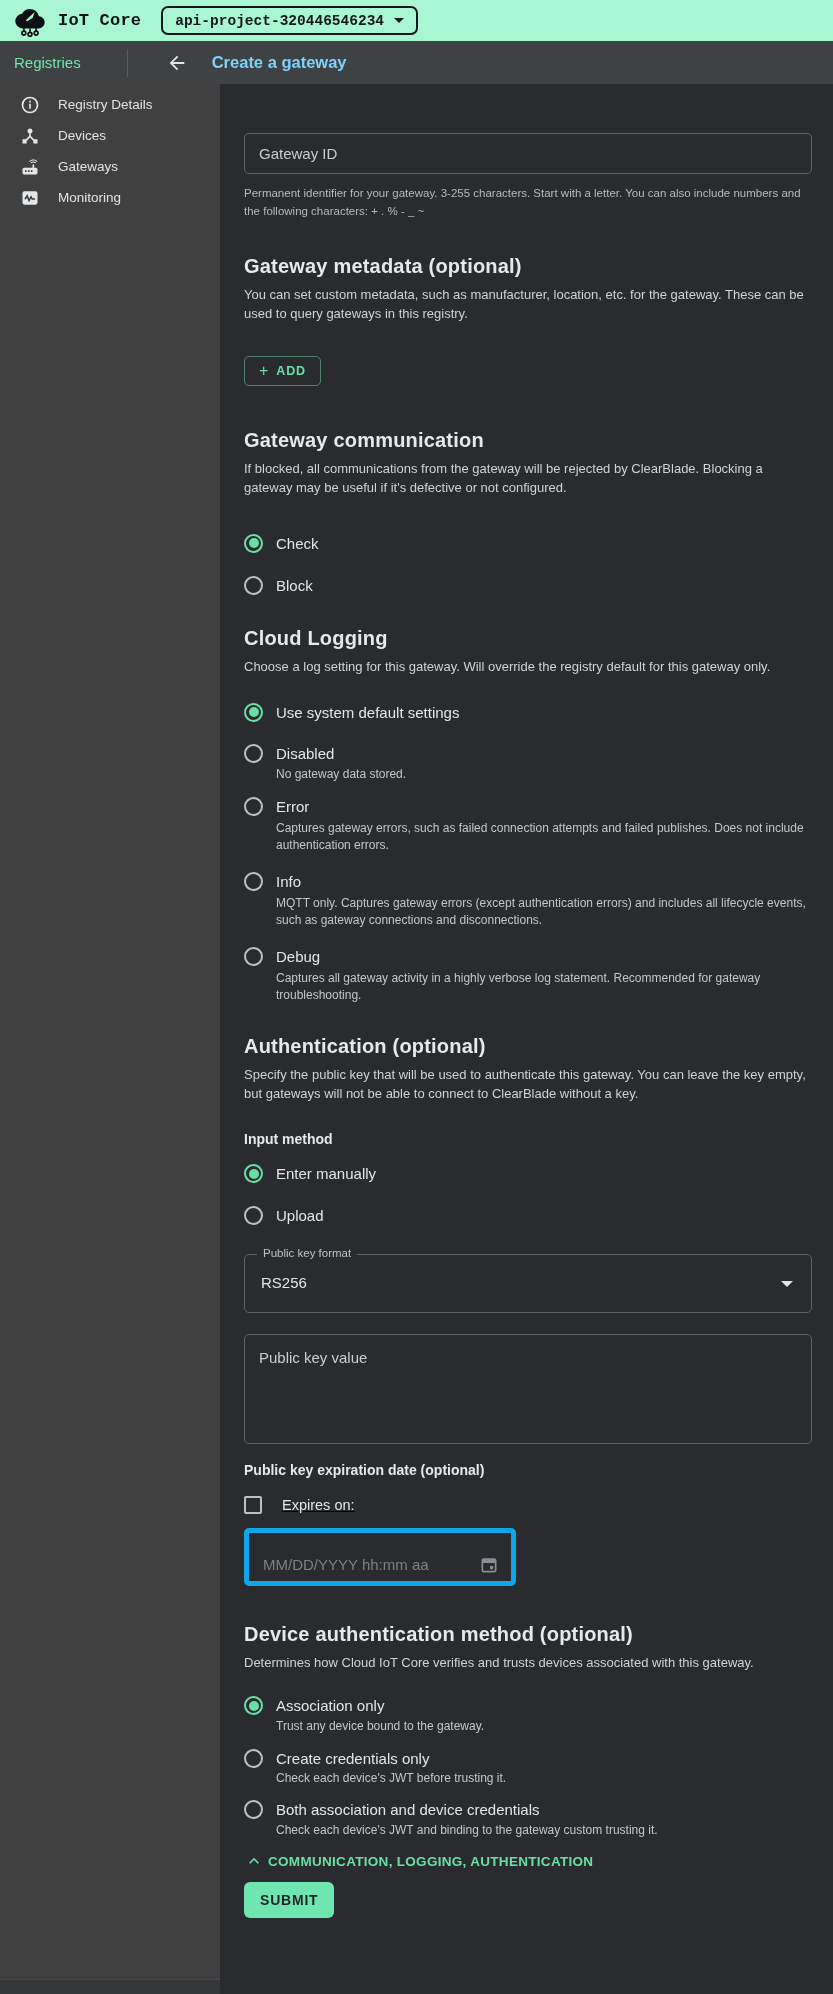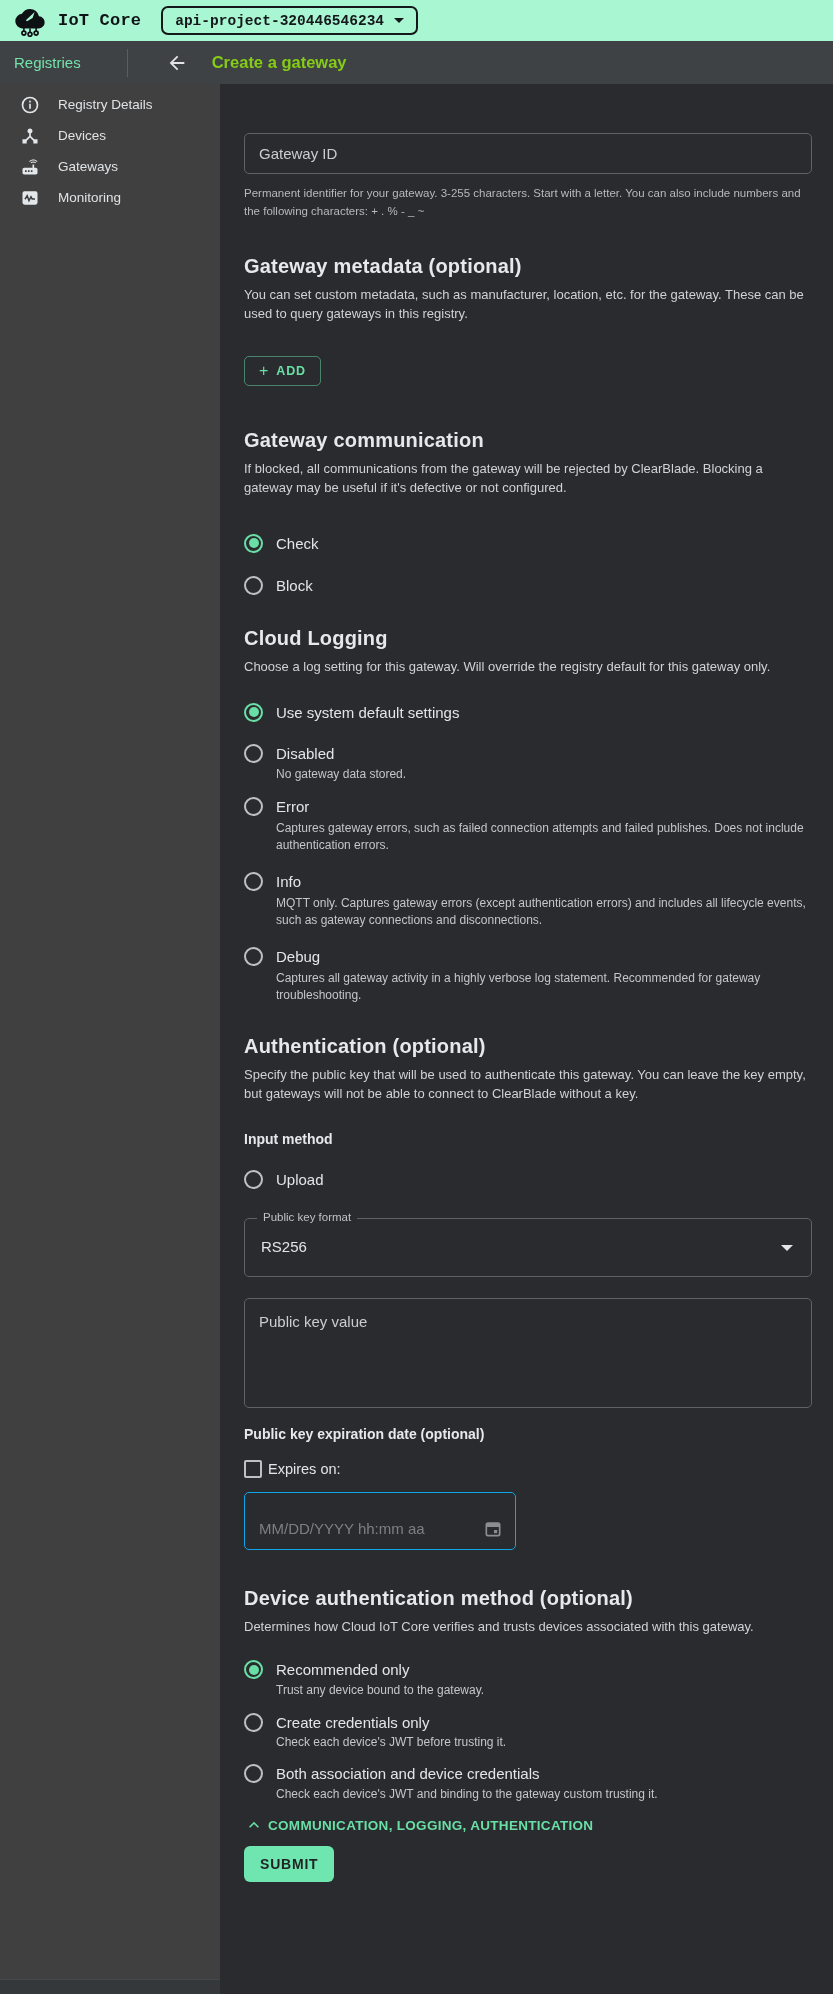--- a/index.html
+++ b/index.html
@@ -14,21 +14,21 @@
     display:flex; align-items:center; padding:0 12px; gap:10px; cursor:pointer; }
   .project-pill span { font-size:14.5px; font-weight:600; color:#15181A; }
   .caret-down { width:0; height:0; border-left:5px solid transparent; border-right:5px solid transparent;
     border-top:5px solid #15181A; }
 
   
   .subbar { height:43px; background:#3F4245; display:flex; align-items:center; }
   .subbar .registries { color:#74E3AC; font-size:15px; margin-left:14px; cursor:pointer; }
   .subbar .vdiv { width:1px; height:28px; background:#5A5E61; margin-left:46px; }
   .back-arrow { width:22px; height:22px; margin-left:38px; cursor:pointer; }
-  .subbar .page-title { color:#84cc16; font-size:16.5px; font-weight:600; margin-left:24px; }
+  .subbar .page-title { color:#7dd3fc; font-size:16.5px; font-weight:600; margin-left:24px; }
 
   
   .body-row { display:flex; height:1910px; }
   .sidebar { width:220px; background:#404040; position:relative; padding-top:5px; flex:none; }
   .side-item { height:31px; display:flex; align-items:center; padding-left:20px; cursor:pointer; }
   .side-item svg { width:20px; height:20px; flex:none; }
   .side-item .lbl { color:#DFE2E5; font-size:13.5px; margin-left:18px; }
   .side-bottom { position:absolute; bottom:0; left:0; width:100%; height:15px;
     background:#35383A; border-top:1px solid #474A4D; }
 
@@ -65,25 +65,25 @@
     padding:0 6px; color:#BFC2C6; font-size:11.5px; }
   .select-box .value { position:absolute; left:16px; top:19px; color:#E3E5E8; font-size:15px; }
   .select-caret { position:absolute; right:18px; top:26px; width:0; height:0;
     border-left:6px solid transparent; border-right:6px solid transparent; border-top:6px solid #E3E5E8; }
 
   .textarea-field { margin-top:21px; width:568px; height:110px; background:transparent;
     border:1px solid #5E6266; border-radius:5px; resize:none; padding:14px 14px;
     color:#E3E5E8; font-size:15px; font-family:"Liberation Sans","DejaVu Sans",sans-serif; outline:none; }
   .textarea-field::placeholder { color:#CACDD1; opacity:1; }
 
-  .check-row { margin-top:16px; display:flex; align-items:center; gap:6px; height:20px; cursor:pointer; }
+  .check-row { margin-top:16px; display:flex; align-items:center; gap:20px; height:20px; cursor:pointer;text-decoration:underline; }
   .checkbox { width:18px; height:18px; border:2px solid #BDC1C6; border-radius:2px; flex:none; }
   .check-label { color:#E3E5E8; font-size:14.5px; }
 
-  .date-box { margin-top:13px; width:272px; height:58px; border:1px solid #0ea5e9; border-radius:5px;
+  .date-box { margin-top:13px; width:272px; height:58px; border:5px solid #0ea5e9; border-radius:5px;
     display:flex; align-items:center; padding:16px 12px 0 14px; }
   .date-box input { flex:1; background:transparent; border:none; outline:none; color:#7C8084;
     font-size:15px; font-family:"Liberation Sans","DejaVu Sans",sans-serif; }
   .date-box input::placeholder { color:#7C8084; opacity:1; }
   .cal-icon { width:20px; height:20px; flex:none; cursor:pointer; }
 
   .toggle-row { margin-top:12px; display:flex; align-items:center; gap:4px; cursor:pointer; }
   .toggle-row svg { width:20px; height:20px; }
   .toggle-row .txt { color:#69DFA6; font-size:13.5px; font-weight:700; letter-spacing:.3px;text-align:right; }
 
@@ -208,20 +208,24 @@
       <div class="radio-row" style="margin-top:17px">
         <span class="radio"></span>
         <span class="radio-label">Debug</span>
       </div>
       <div class="radio-desc">Captures all gateway activity in a highly verbose log statement. Recommended for gateway troubleshooting.</div>
 
       <h2 class="section mt-auth-h">Authentication (optional)</h2>
       <p class="desc">Specify the public key that will be used to authenticate this gateway. You can leave the key empty, but gateways will not be able to connect to ClearBlade without a key.</p>
 
       <h3 class="subsection" style="margin-top:27px">Input method</h3>
+      <div class="radio-row" style="margin-top:16px">
+        <span class="radio selected"></span>
+        <span class="radio-label">Enter manually</span>
+      </div>
       <div class="radio-row" style="margin-top:22px">
         <span class="radio"></span>
         <span class="radio-label">Upload</span>
       </div>
 
       <div class="select-box">
         <span class="float-label">Public key format</span>
         <span class="value">RS256</span>
         <i class="select-caret"></i>
       </div>
@@ -239,21 +243,21 @@
           <rect x="4" y="5" width="16" height="15" rx="2" fill="none" stroke="#8A8E92" stroke-width="2"></rect>
           <rect x="4" y="5" width="16" height="4.5" rx="1" fill="#8A8E92"></rect>
           <rect x="13.2" y="13.2" width="3.8" height="3.8" fill="#8A8E92"></rect>
         </svg>
       </div>
 
       <h2 class="section mt-devauth-h">Device authentication method (optional)</h2>
       <p class="desc">Determines how Cloud IoT Core verifies and trusts devices associated with this gateway.</p>
       <div class="radio-row" style="margin-top:24px">
         <span class="radio selected"></span>
-        <span class="radio-label">Recommended only</span>
+        <span class="radio-label">Association only</span>
       </div>
       <div class="radio-desc" style="margin-top:2px">Trust any device bound to the gateway.</div>
       <div class="radio-row" style="margin-top:13px">
         <span class="radio"></span>
         <span class="radio-label">Create credentials only</span>
       </div>
       <div class="radio-desc" style="margin-top:2px">Check each device's JWT before trusting it.</div>
       <div class="radio-row" style="margin-top:12px">
         <span class="radio"></span>
         <span class="radio-label">Both association and device credentials</span>

